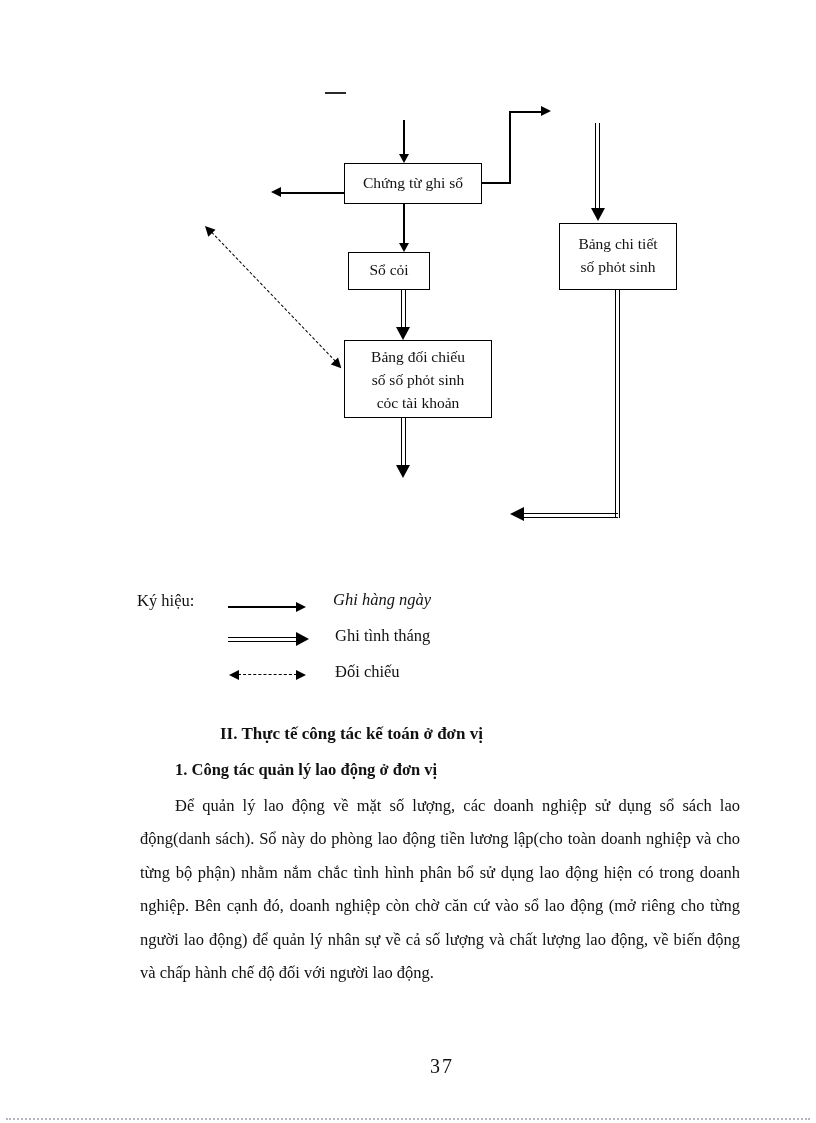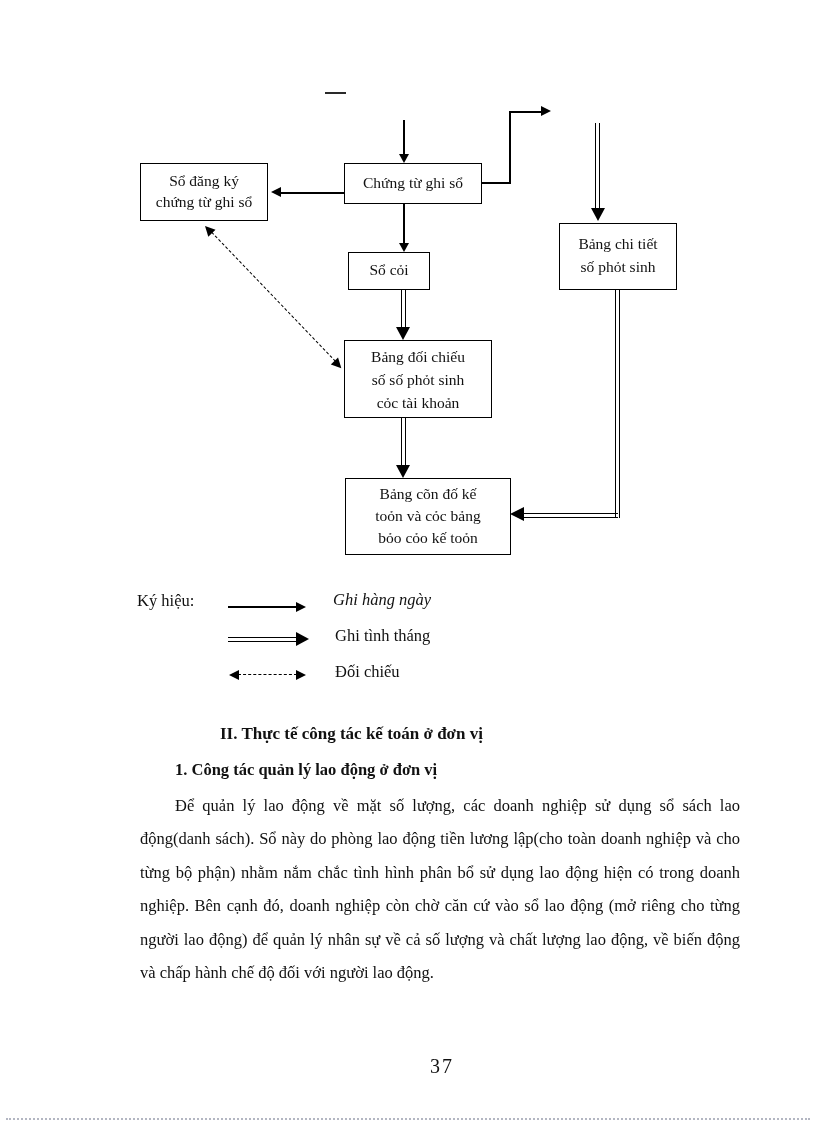--- a/index.html
+++ b/index.html
@@ -78,46 +78,36 @@
   <div class="ah ah-down-l" style="left:396px; top:465px;"></div>
 
   <div class="dlv" style="left:615px; top:289px; height:229px;"></div>
   <div class="dlh" style="left:524px; top:513px; width:94px;"></div>
   <div class="ah ah-left-l" style="left:510px; top:507px;"></div>
 
   <div class="fbox" style="left:344px; top:163px; width:138px; height:41px;">
     <div class="bl" style="line-height:37px;">Chứng từ ghi sổ</div>
   </div>
 
-  <div class="fbox" style="left:140px; top:163px; width:128px; height:58px; padding-top:6px;">
-    <div class="bl" style="line-height:21px;">Sổ đăng ký</div>
-    <div class="bl" style="line-height:21px;">chứng từ ghi sổ</div>
-  </div>
 
   <div class="fbox" style="left:348px; top:252px; width:82px; height:38px;">
     <div class="bl" style="line-height:34px;">Sổ cỏi</div>
   </div>
 
   <div class="fbox" style="left:559px; top:223px; width:118px; height:67px; padding-top:8px;">
     <div class="bl" style="line-height:23px;">Bảng chi tiết</div>
     <div class="bl" style="line-height:23px;">số phỏt sinh</div>
   </div>
 
   <div class="fbox" style="left:344px; top:340px; width:148px; height:78px; padding-top:4px;">
     <div class="bl" style="line-height:23px;">Bảng đối chiếu</div>
     <div class="bl" style="line-height:23px;">số số phỏt sinh</div>
     <div class="bl" style="line-height:23px;">cỏc tài khoản</div>
   </div>
 
-  <div class="fbox" style="left:345px; top:478px; width:166px; height:77px; padding-top:4px;">
-    <div class="bl" style="line-height:22px;">Bảng cõn đố kế</div>
-    <div class="bl" style="line-height:22px;">toỏn và cỏc bảng</div>
-    <div class="bl" style="line-height:22px;">bỏo cỏo kế toỏn</div>
-    <div class="bl" style="line-height:22px;">khỏc</div>
-  </div>
 
   <div class="legend-text" style="left:137px; top:591px;">Ký hiệu:</div>
 
   <div class="lh" style="left:228px; top:606px; width:68px;"></div>
   <div class="ah ah-right-s" style="left:296px; top:602px;"></div>
   <div class="legend-text" style="left:333px; top:590px;font-style:italic;">Ghi hàng ngày</div>
 
   <div class="dlh" style="left:228px; top:637px; width:68px;"></div>
   <div class="ah ah-right-l" style="left:296px; top:632px;"></div>
   <div class="legend-text" style="left:335px; top:626px;">Ghi tình tháng</div>

